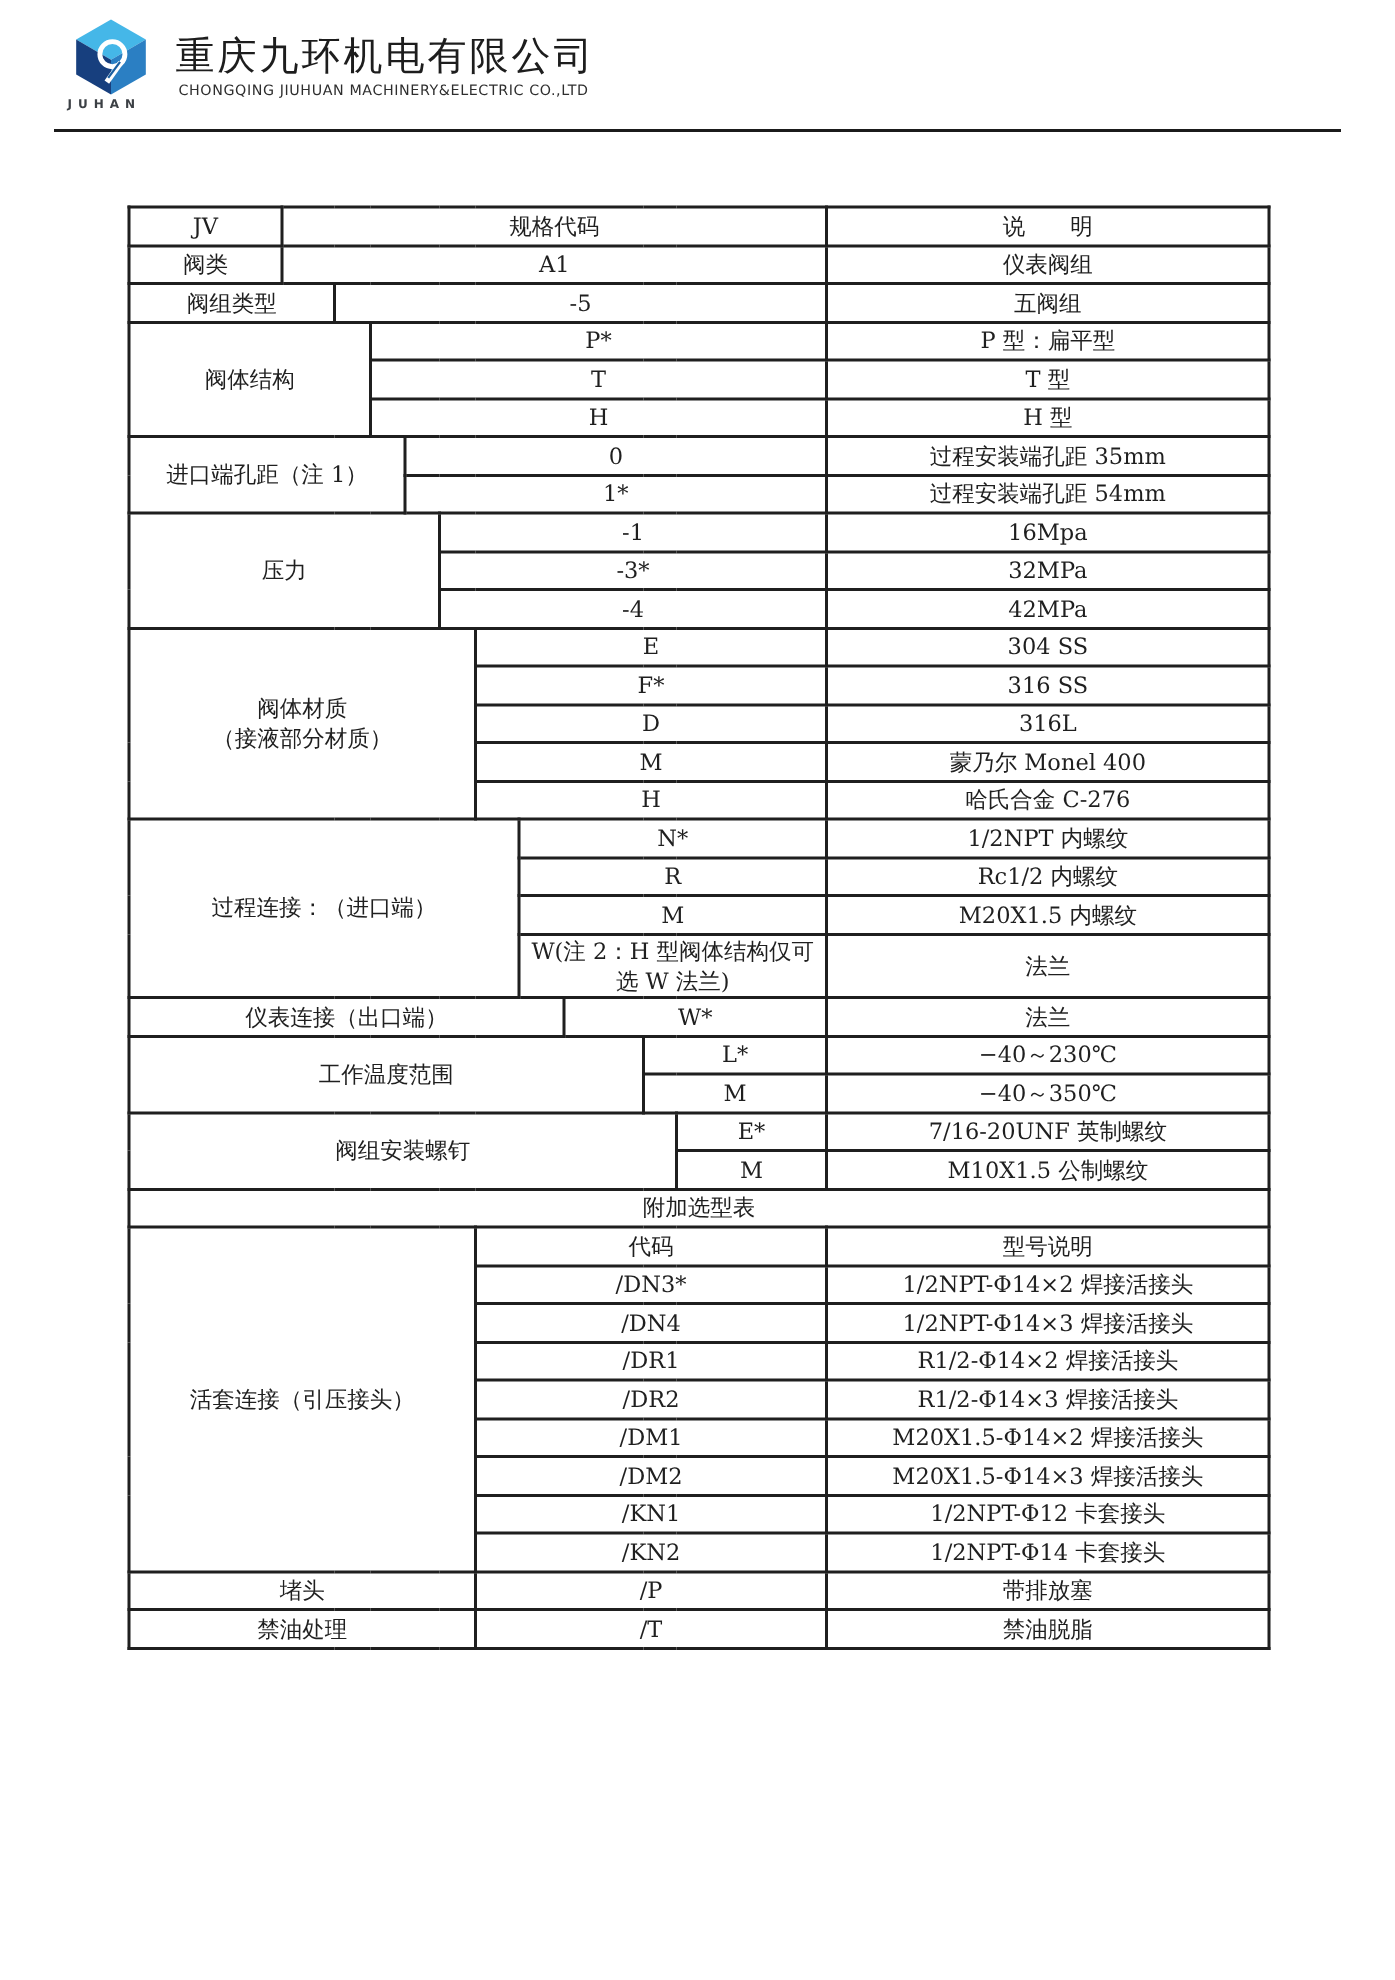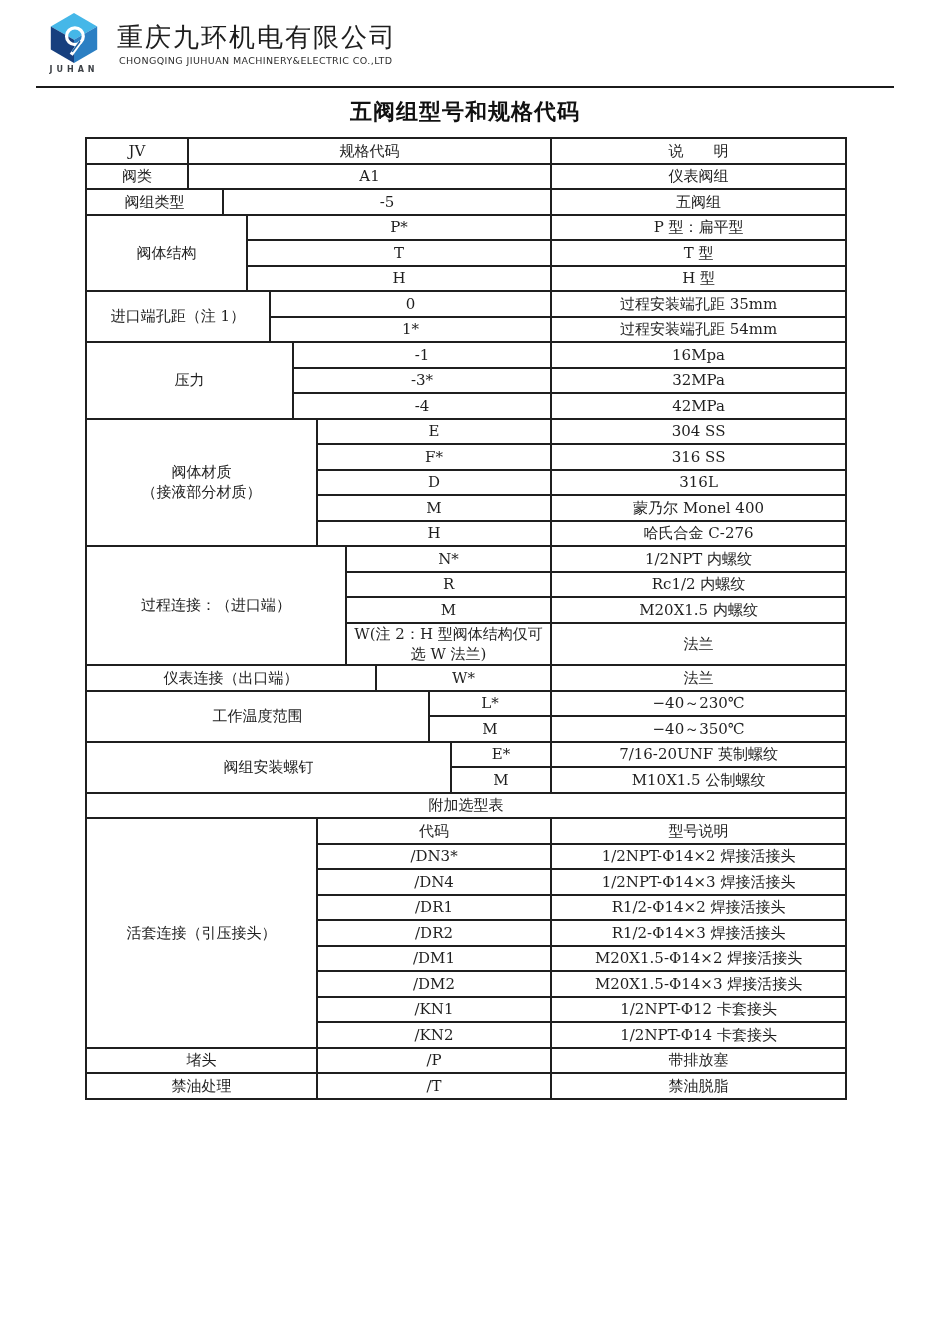--- a/index.html
+++ b/index.html
@@ -8,21 +8,21 @@
     width:930px; height:1320px; position:relative;
     font-family:"DejaVu Serif","Liberation Serif",serif;
     color:#1f1f1f;
   }
   .page { position:absolute; inset:0; background:#fff; }
 
   
   .logo { position:absolute; left:45px; top:12px; width:58px; height:62px; }
   .logo svg { display:block; }
   .logo-word {
-    position:absolute; left:0; right:0; bottom:0; text-align:center;
+    position:absolute; left:0; right:0; bottom:0; text-align:left;
     font-family:"DejaVu Sans","Liberation Sans",sans-serif;
     font-size:8px; font-weight:700; letter-spacing:4px; color:#3c4045;
   }
   .company-cn {
     position:absolute; left:117px; top:20px;
     font-size:26px; font-weight:400; color:#1d1d1d; letter-spacing:2px;
   }
   .company-en {
     position:absolute; left:119px; top:55px;
     font-family:"DejaVu Sans","Liberation Sans",sans-serif;
@@ -70,21 +70,20 @@
       <circle cx="31" cy="26" r="9" fill="none" stroke="#ffffff" stroke-width="3.5"></circle>
       <path d="M 37 32 L 27 46" stroke="#ffffff" stroke-width="4" fill="none"></path>
       <path d="M 36.5 31.5 L 28 43" stroke="#1B5FA0" stroke-width="1.6" fill="none"></path>
     </svg>
     <div class="logo-word">JUHAN</div>
   </div>
   <div class="company-cn">重庆九环机电有限公司</div>
   <div class="company-en">CHONGQING JIUHUAN MACHINERY&amp;ELECTRIC CO.,LTD</div>
   <div class="head-rule"></div>
 
-  <div class="doc-title">五阀组型号和规格代码</div>
 
   <table class="spec">
     <colgroup>
       <col style="width:102px">
         <col style="width:35px">
         <col style="width:24px">
       <col style="width:23px">
         <col style="width:23px">
         <col style="width:24px">
       <col style="width:29px">

